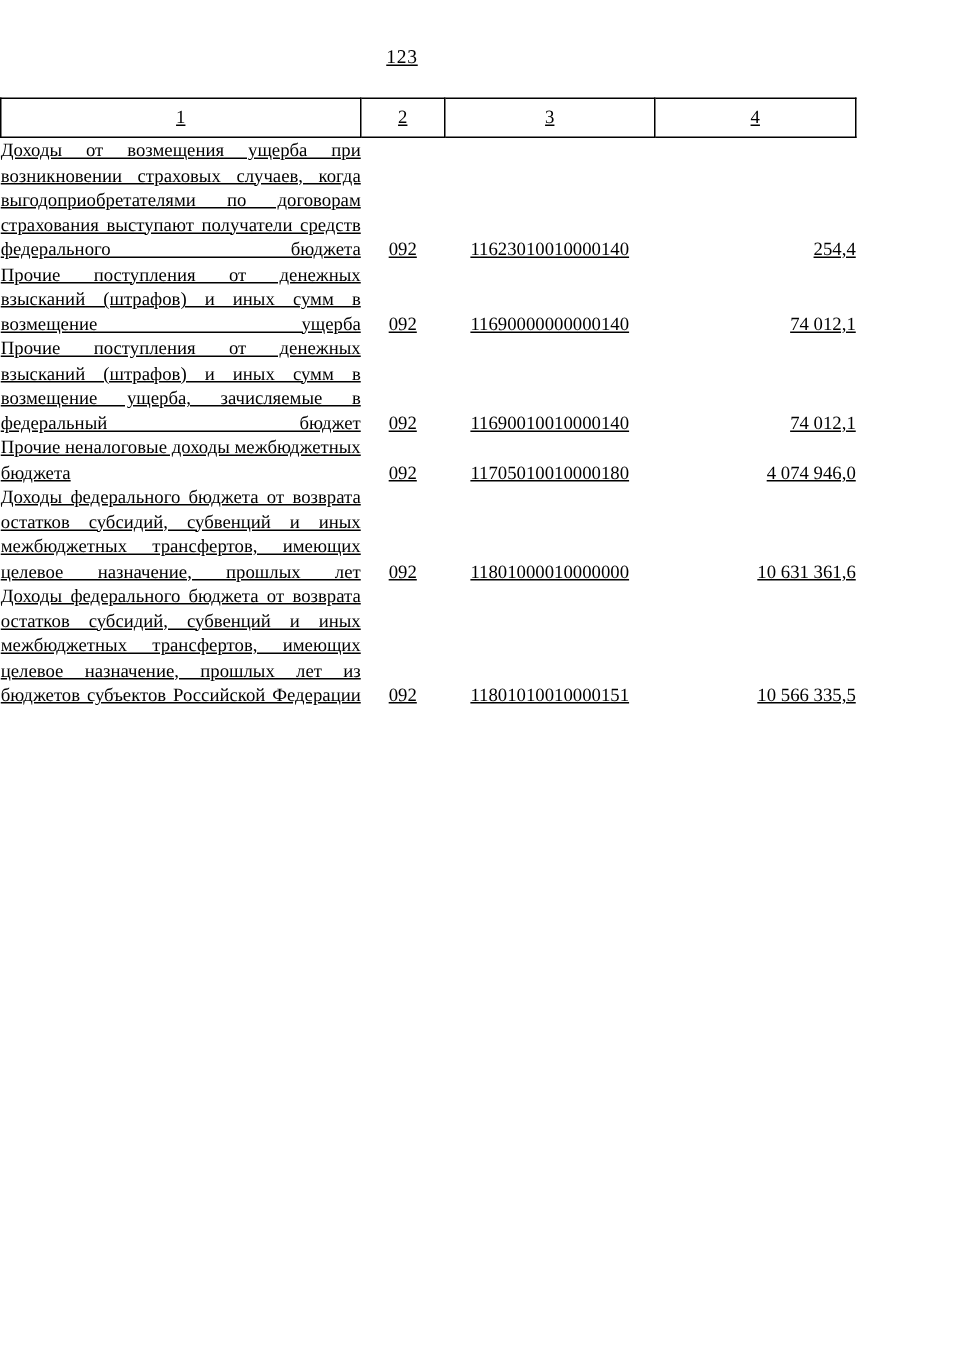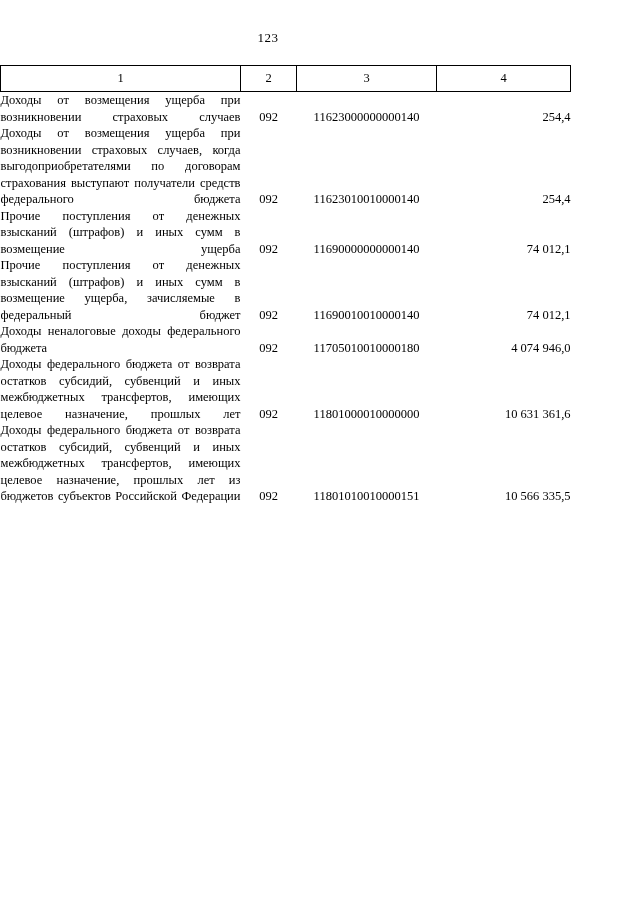--- a/index.html
+++ b/index.html
@@ -12,20 +12,21 @@
     height: 905px;
     font-family: "Liberation Serif", serif;
     color: #000000;
     position: relative;
   }
   .page {
     width: 536px;
     height: 905px;
     position: relative;
     box-sizing: border-box;
+    text-decoration: underline;
   }
   .page-number {
     text-align: center;
     font-size: 13px;
     padding-top: 30px;
     letter-spacing: 0.5px;
   }
   table.doc-table {
     border-collapse: collapse;
     margin: 19px auto 0 auto;
@@ -98,26 +99,20 @@
         <col class="c4">
     </colgroup>
     <tbody>
       <tr class="header-row">
         <td>1</td>
         <td>2</td>
         <td>3</td>
         <td>4</td>
       </tr>
 
-      <tr class="data-row">
-        <td class="c-name">Доходы от возмещения ущерба при возникновении страховых случаев</td>
-        <td class="c-code">092</td>
-        <td class="c-kbk">11623000000000140</td>
-        <td class="c-sum">254,4</td>
-      </tr>
 
       <tr class="data-row">
         <td class="c-name">Доходы от возмещения ущерба при возникновении страховых случаев, когда выгодоприобретателями по договорам страхования выступают получатели средств федерального бюджета</td>
         <td class="c-code">092</td>
         <td class="c-kbk">11623010010000140</td>
         <td class="c-sum">254,4</td>
       </tr>
 
       <tr class="data-row">
         <td class="c-name">Прочие поступления от денежных взысканий (штрафов) и иных сумм в возмещение ущерба</td>
@@ -128,21 +123,21 @@
 
       <tr class="data-row">
         <td class="c-name">Прочие поступления от денежных взысканий (штрафов) и иных сумм в возмещение ущерба, зачисляемые в федеральный бюджет</td>
         <td class="c-code">092</td>
         <td class="c-kbk">11690010010000140</td>
         <td class="c-sum">74 012,1</td>
       </tr>
 
 
       <tr class="data-row">
-        <td class="c-name">Доходы неналоговые доходы федерального бюджета</td>
+        <td class="c-name">Прочие неналоговые доходы межбюджетных бюджета</td>
         <td class="c-code">092</td>
         <td class="c-kbk">11705010010000180</td>
         <td class="c-sum">4 074 946,0</td>
       </tr>
 
 
       <tr class="data-row">
         <td class="c-name">Доходы федерального бюджета от возврата остатков субсидий, субвенций и иных межбюджетных трансфертов, имеющих целевое назначение, прошлых лет</td>
         <td class="c-code">092</td>
         <td class="c-kbk">11801000010000000</td>

